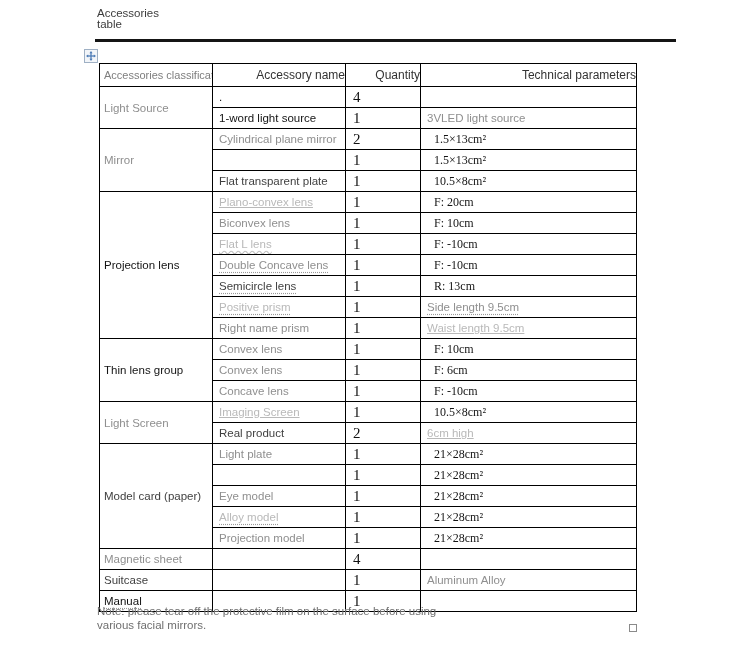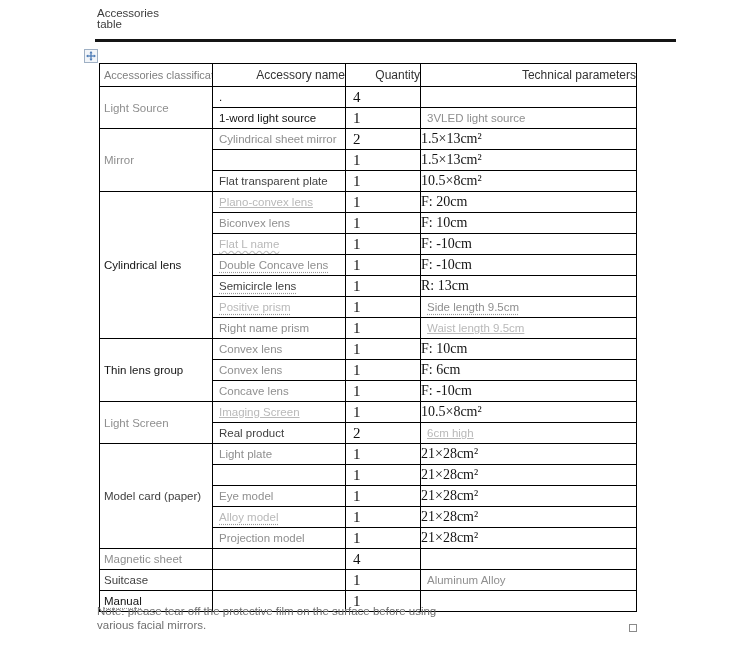--- a/index.html
+++ b/index.html
@@ -27,22 +27,22 @@
                overflow:hidden; white-space:nowrap; }
   .acc-table th { height:23px; font-weight:normal; font-size:12px; color:#333;
                text-align:right; }
   .acc-table th.h-first { font-size:11px; color:#7e7e7e; text-align:left;
                padding-left:4px; }
   .acc-table td { height:21px; font-size:11.5px; padding-left:6px; }
   td.cls-cell   { padding-left:4px; }
   td.qty-cell   { font-family:"Liberation Serif", serif; font-size:15px; color:#111;
                   padding-left:7px; }
   td.par-cell.sans  { font-size:11.5px; }
-  td.par-cell.serif { font-family:"Liberation Serif", serif; font-size:14px;
-                      padding-left:0; }
+  td.par-cell.serif { font-family:"Liberation Serif", serif; font-size:12px;
+                      padding-left:13px; }
 
   .c-black { color:#141414; }
   .c-dark  { color:#3f3f3f;margin-left:8px; }
   .c-gray  { color:#8f8f8f; }
   .c-light { color:#b9b9b9;text-decoration:underline; }
   .sz-lg   { font-size:14px; }
   .sz-xl   { font-size:16px; color:#111; }
   .u-dot   { text-decoration:underline dotted #9a9a9a; text-underline-offset:3px; }
   .u-wavy  { text-decoration:underline wavy #c0c0c0; text-underline-offset:2px; }
 
@@ -96,47 +96,47 @@
           <td class="qty-cell">4</td>
           <td class="par-cell sans"></td>
         </tr>
         <tr>
           <td class="name-cell c-black">1-word light source</td>
           <td class="qty-cell">1</td>
           <td class="par-cell sans c-gray">3VLED light source</td>
         </tr>
         <tr>
           <td rowspan="3" class="cls-cell c-gray">Mirror</td>
-          <td class="name-cell c-gray">Cylindrical sheet mirror</td>
+          <td class="name-cell c-gray">Cylindrical plane mirror</td>
           <td class="qty-cell">2</td>
           <td class="par-cell serif c-black">1.5×13cm²</td>
         </tr>
         <tr>
           <td class="name-cell "></td>
           <td class="qty-cell">1</td>
           <td class="par-cell serif c-black">1.5×13cm²</td>
         </tr>
         <tr>
           <td class="name-cell c-dark">Flat transparent plate</td>
           <td class="qty-cell">1</td>
           <td class="par-cell serif c-black">10.5×8cm²</td>
         </tr>
         <tr>
-          <td rowspan="7" class="cls-cell c-black">Cylindrical lens</td>
+          <td rowspan="7" class="cls-cell c-black">Projection lens</td>
           <td class="name-cell c-light">Plano-convex lens</td>
           <td class="qty-cell">1</td>
           <td class="par-cell serif c-black">F: 20cm</td>
         </tr>
         <tr>
           <td class="name-cell c-gray">Biconvex lens</td>
           <td class="qty-cell">1</td>
           <td class="par-cell serif c-black">F: 10cm</td>
         </tr>
         <tr>
-          <td class="name-cell c-light u-wavy">Flat L name</td>
+          <td class="name-cell c-light u-wavy">Flat L lens</td>
           <td class="qty-cell">1</td>
           <td class="par-cell serif c-black">F: -10cm</td>
         </tr>
         <tr>
           <td class="name-cell c-gray u-dot">Double Concave lens</td>
           <td class="qty-cell">1</td>
           <td class="par-cell serif c-black">F: -10cm</td>
         </tr>
         <tr>
           <td class="name-cell c-dark u-dot">Semicircle lens</td>

